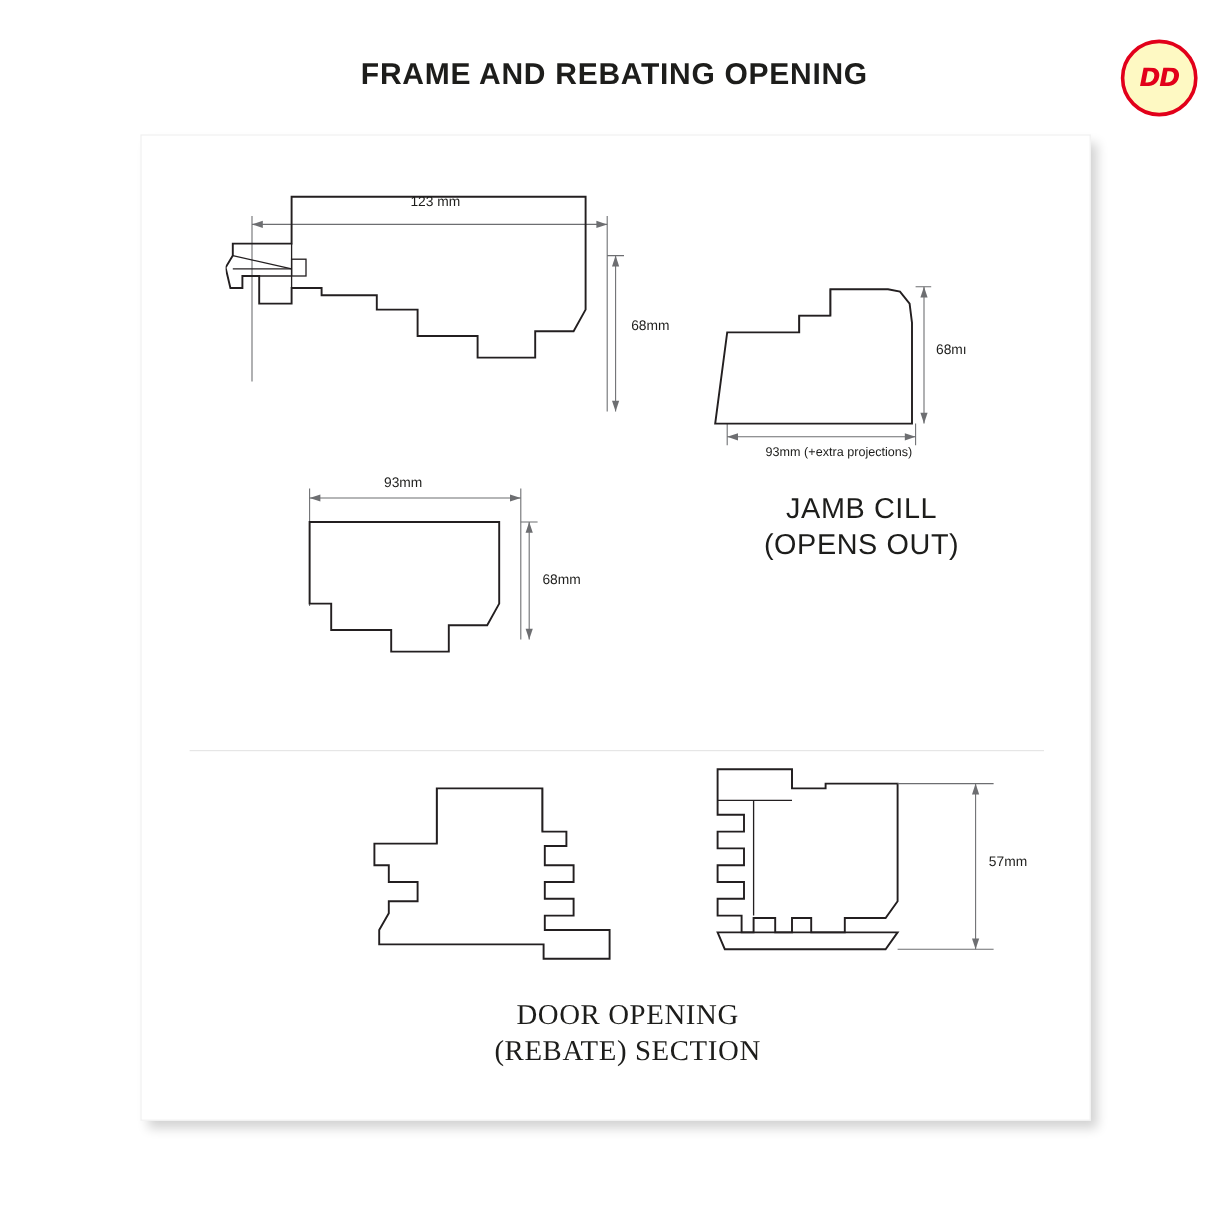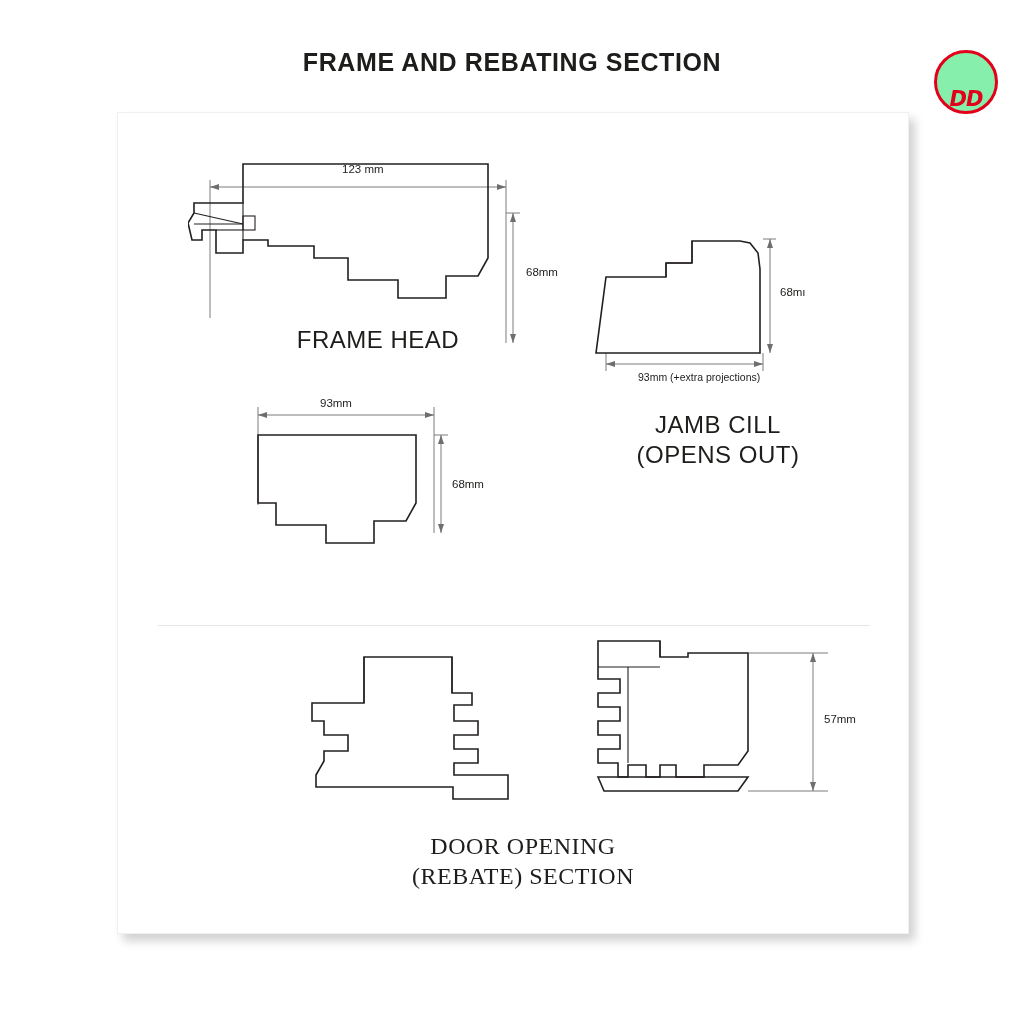--- a/index.html
+++ b/index.html
@@ -30,28 +30,28 @@
     text-align: center;
     font-size: 25px;
     font-weight: bold;
     letter-spacing: 0.6px;
     color: #1d1d1b;
   }
 
   .logo {
     position: absolute;
     right: 26px;
-    top: 50px;
+    top: 33px;
     width: 58px;
     height: 58px;
     border-radius: 50%;
     border: 3px solid #e2001a;
-    background: #86efac;
+    background: #fef9c3;
     display: flex;
-    align-items: flex-end;
+    align-items: center;
     justify-content: center;
   }
   .logo-text {
     font-family: "DejaVu Sans", sans-serif;
     font-weight: bold;
     font-style: italic;
     font-size: 21px;
     color: #e2001a;
     letter-spacing: -1px;
   }
@@ -120,21 +120,21 @@
     fill: none;
     stroke: #6d6e71;
     stroke-width: 0.9;
   }
 </style>
 </head>
 <body>
 
 <div class="page">
 
-  <div class="title">FRAME AND REBATING SECTION</div>
+  <div class="title">FRAME AND REBATING OPENING</div>
 
   <div class="logo">
     <span class="logo-text">DD</span>
   </div>
 
   <div class="card">
 
     <div class="divider"></div>
 
     <div class="draw" style="left:70px; top:45px; width:380px; height:205px;">
@@ -187,21 +187,20 @@
           <line x1="55" y1="45" x2="55" y2="82"></line>
           <line x1="6" y1="55" x2="55" y2="66"></line>
           <line x1="6" y1="66" x2="55" y2="66"></line>
           <rect x="55" y="58" width="12" height="14"></rect>
           <line x1="28" y1="72" x2="55" y2="72"></line>
         </g>
       </svg>
       <div class="dim-label" style="left:138px; top:5px;margin-left:16px;">123 mm</div>
       <div class="dim-label" style="left:338px; top:108px;">68mm</div>
     </div>
-    <div class="sec-label" style="left:100px; top:212px; width:320px;">FRAME HEAD</div>
 
     <div class="draw" style="left:470px; top:108px; width:300px; height:180px;">
       <svg width="300" height="180" viewBox="0 0 300 180">
 
         <g class="dimline">
           <line x1="175" y1="18" x2="188" y2="18"></line>
           <line x1="182" y1="18" x2="182" y2="132"></line>
           <polygon points="182,18 179,27 185,27" fill="#6d6e71" stroke="none"></polygon>
           <polygon points="182,132 179,123 185,123" fill="#6d6e71" stroke="none"></polygon>
         </g>

